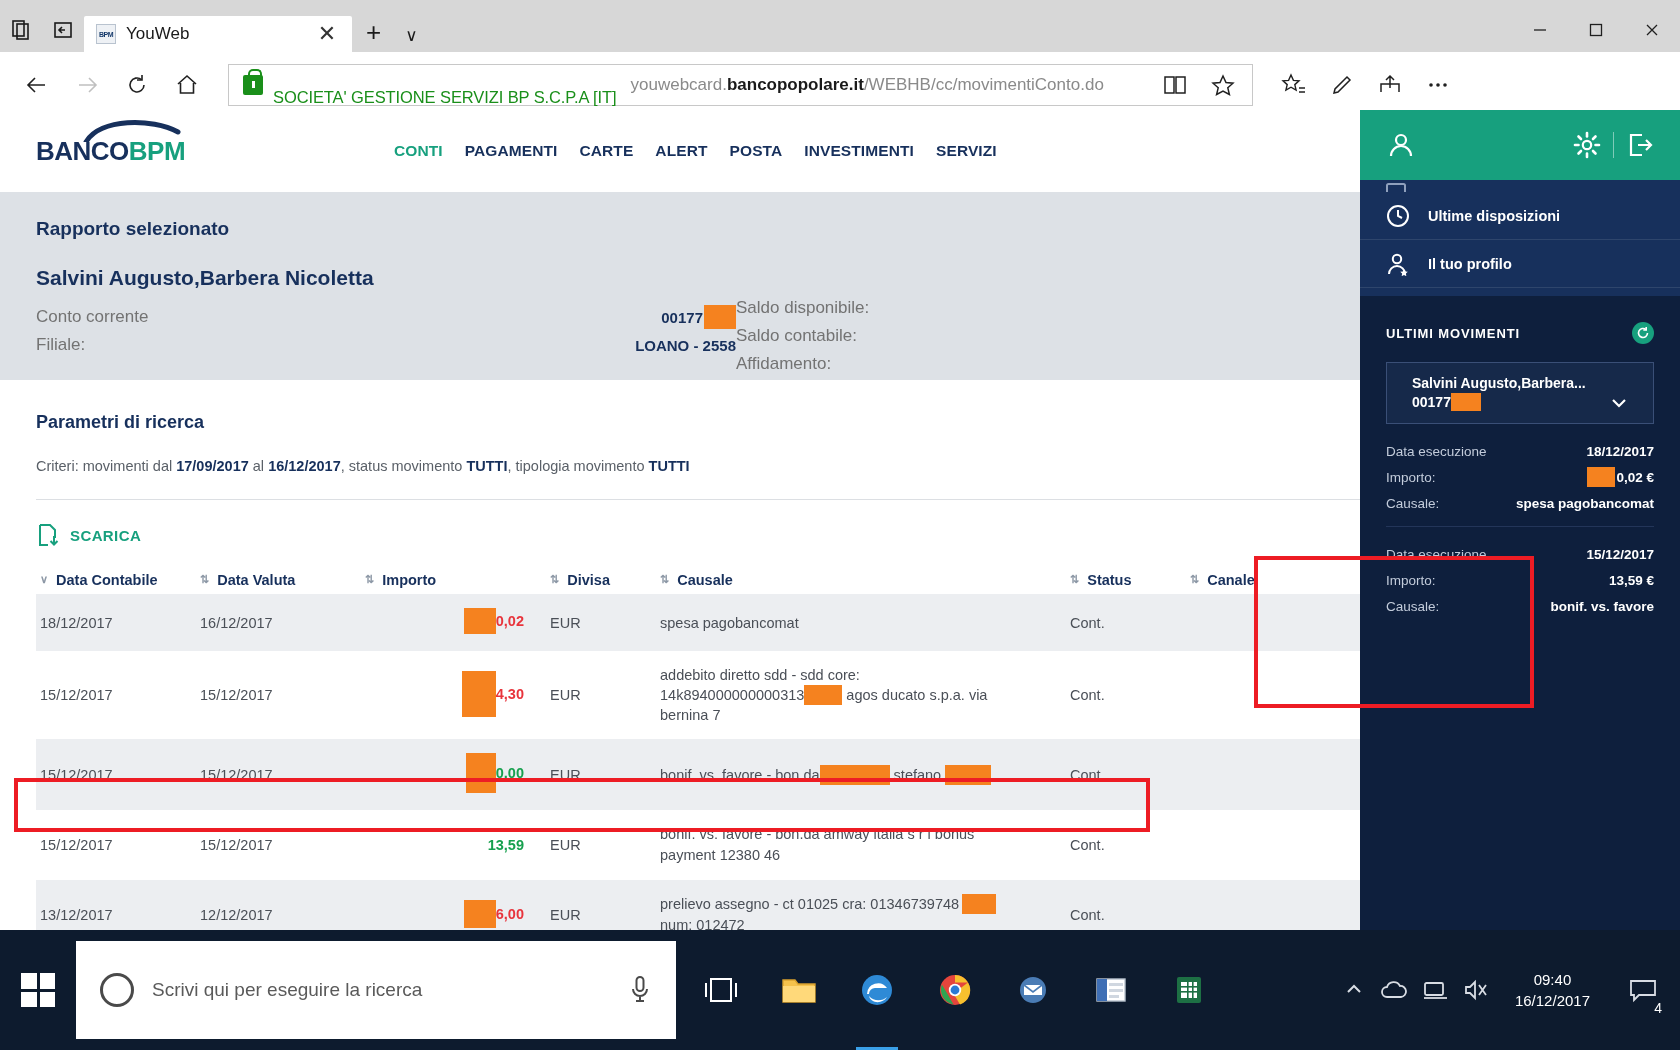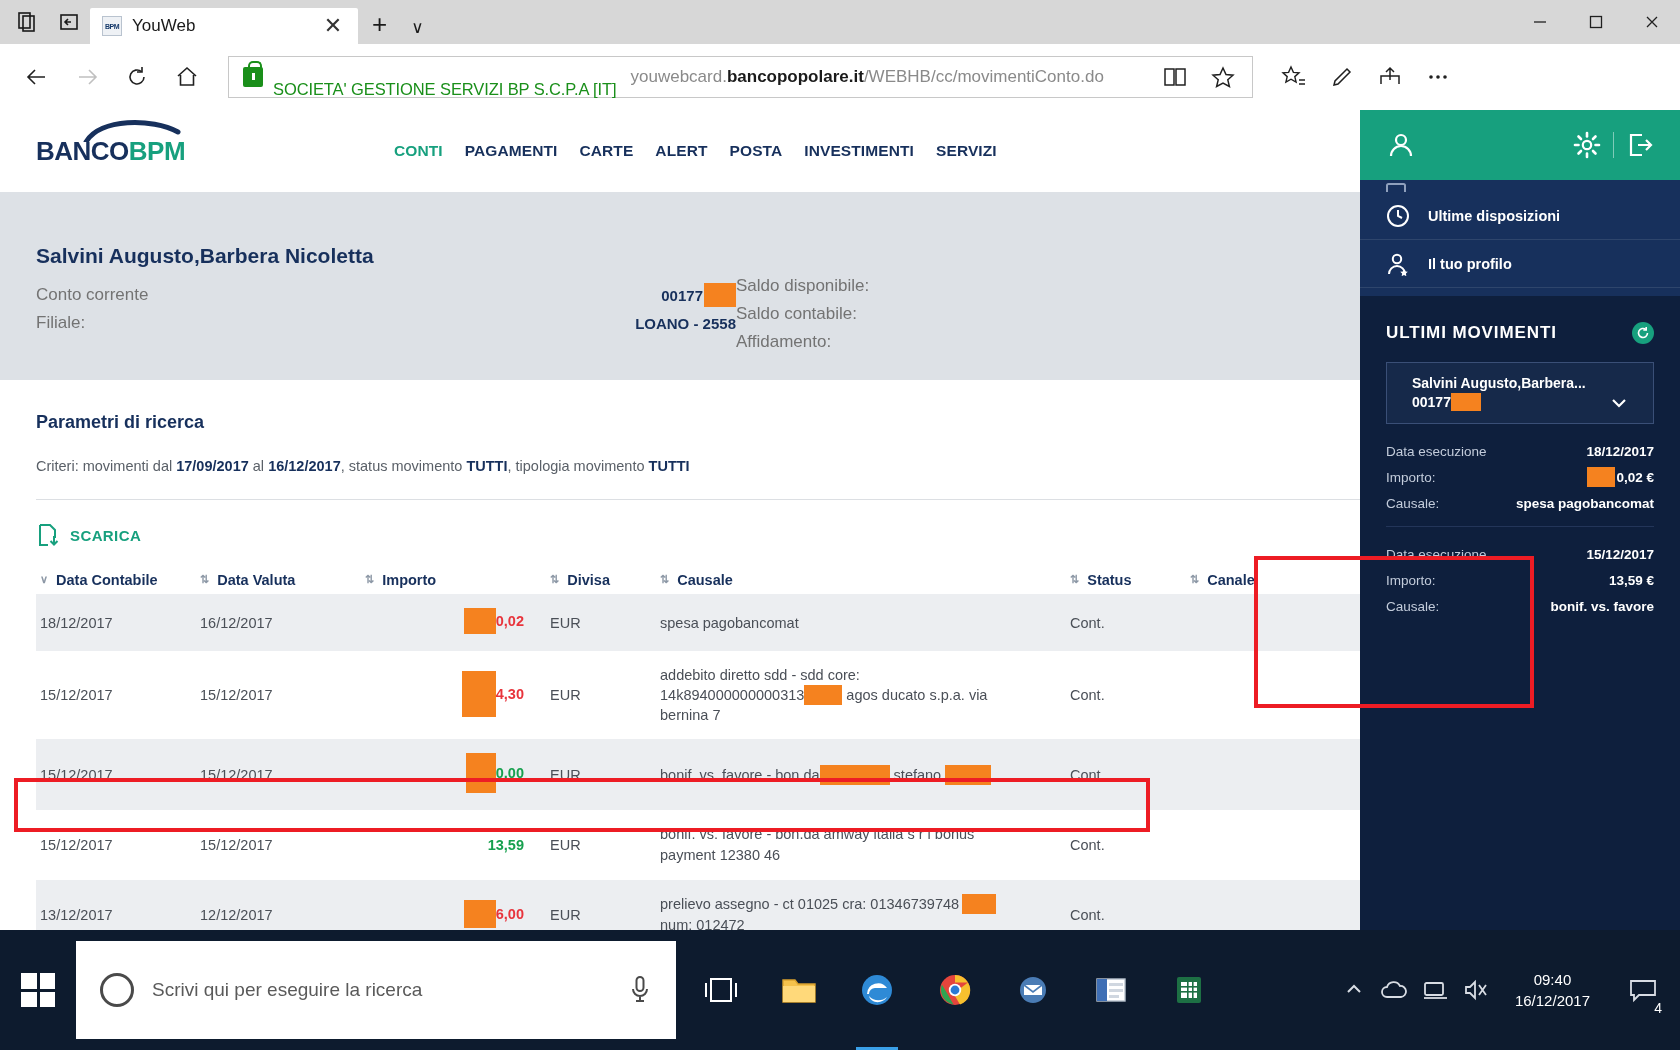--- a/index.html
+++ b/index.html
@@ -4,21 +4,21 @@
 <style>
   * { box-sizing: border-box; margin: 0; padding: 0; }
   html, body {
     width: 1680px; height: 1050px;
     font-family: "Liberation Sans", sans-serif;
     overflow: hidden; background: #fff;
   }
   #app { position: relative; width: 1680px; height: 1050px; }
 
   
-  .tabstrip { height: 44px; background: #d7d7d7; display: flex; align-items: flex-end; padding-left: 6px; }
+  .tabstrip { height: 52px; background: #d7d7d7; display: flex; align-items: flex-end; }
   .winbtn-left { display: flex; align-items: center; height: 44px; padding: 0 4px; gap: 8px; }
   .chrome-ico { width: 34px; height: 34px; display: flex; align-items: center; justify-content: center; color: #1a1a1a; }
   .tab {
     height: 36px; min-width: 268px; background: #fff; display: flex; align-items: center;
     padding: 0 12px; gap: 10px; border-top-left-radius: 2px; border-top-right-radius: 2px;
   }
   .tab-fav { width: 20px; height: 20px; background: #eef1f5; border: 1px solid #b9c3cf; display:flex;align-items:center;justify-content:center; }
   .tab-fav i { font-style: normal; font-size: 7px; font-weight: bold; color: #163a6b; letter-spacing: -.5px; }
   .tab-title { font-size: 17px; color: #1a1a1a; flex: 1; }
   .tab-x { font-size: 22px; color: #333; width: 26px; text-align: center; }
@@ -103,21 +103,21 @@
   
   .sidebar { position: absolute; right: 0; top: 110px; width: 320px; height: 820px; background: #0e1f3d; }
   .sb-top { height: 70px; background: #17a07e; display: flex; align-items: center; padding: 0 26px; }
   .sb-top .spacer { flex: 1; }
   .sb-sep { width: 1px; height: 26px; background: rgba(255,255,255,.45); margin: 0 12px; }
   .sb-nav { background: #17305c; padding: 0 0 8px 0; }
   .sb-nav-clip { height: 12px; overflow: hidden; }
   .sb-item { display: flex; align-items: center; gap: 18px; height: 48px; padding: 0 26px; border-bottom: 1px solid rgba(255,255,255,.1); }
   .sb-item span { font-size: 14.5px; color: #fff; font-weight: bold; }
   .sb-sect { padding: 26px 26px 0 26px; }
-  .sb-sect-title { font-size: 17px; font-weight: bold; color: #fff; letter-spacing: .9px; display: flex; align-items: center; }
+  .sb-sect-title { font-size: 13px; font-weight: bold; color: #fff; letter-spacing: .9px; display: flex; align-items: center; }
   .refresh { margin-left: auto; width: 22px; height: 22px; border-radius: 50%; background: #17a07e; display:flex;align-items:center;justify-content:center; }
   .sb-acct { margin: 18px 0 0 0; border: 1px solid #3a4f77; background: #16294a; padding: 11px 25px; display: flex; align-items: flex-end; }
   .sb-acct-txt { font-size: 14px; font-weight: bold; color: #fff; line-height: 19px; }
   .mov { padding: 14px 0 10px 0; border-bottom: 1px solid #233559; }
   .mov-row { display: flex; justify-content: space-between; align-items: center; height: 26px; }
   .mov-l { font-size: 13.5px; color: #c3ccdb; }
   .mov-r { font-size: 13.5px; color: #fff; font-weight: bold; display: flex; align-items: center; }
 
   
   .taskbar { position: absolute; left: 0; bottom: 0; width: 1680px; height: 120px; background: #0d1b2e; display: flex; align-items: center; }
@@ -270,20 +270,21 @@
         <a href="#">PAGAMENTI</a>
         <a href="#">CARTE</a>
         <a href="#">ALERT</a>
         <a href="#">POSTA</a>
         <a href="#">INVESTIMENTI</a>
         <a href="#">SERVIZI</a>
       </div>
     </div>
 
     <div class="grayblock">
+      <div class="gb-title">Rapporto selezionato</div>
       <div class="gb-chev">
         <svg width="16" height="16" viewBox="0 0 16 16">
             <path d="M3 6 L8 11 L13 6" fill="none" stroke="#17305c" stroke-width="2"></path>
           </svg>
       </div>
       <div class="gb-grid">
         <div class="gb-left">
           <div class="acct-name">Salvini Augusto,Barbera Nicoletta</div>
           <div class="row2">
             <div class="lbl">Conto corrente</div>

